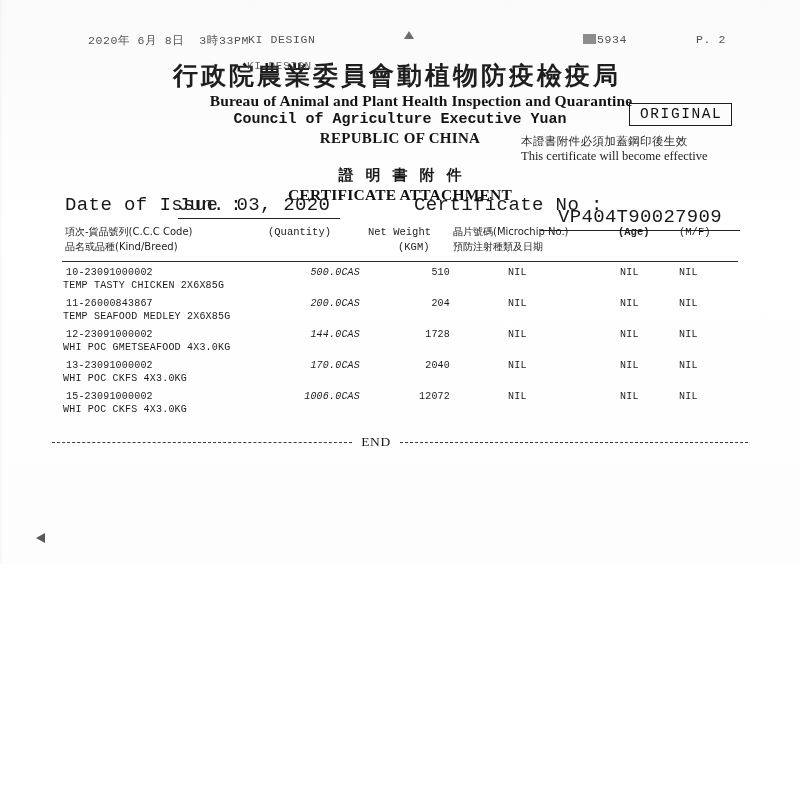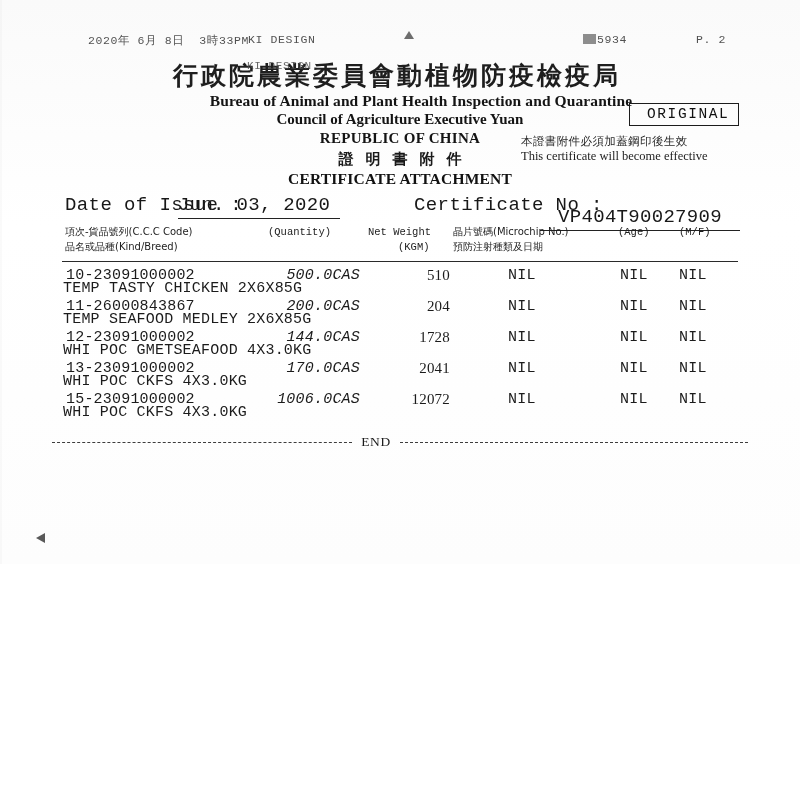--- a/index.html
+++ b/index.html
@@ -124,59 +124,59 @@
   .en-line1 {
     font-family: "Liberation Serif", "DejaVu Serif", serif;
     font-size: 15.5px;
     font-weight: 700;
     letter-spacing: 0.1px;
     color: #141414;
     margin-top: 2px;
     margin-left: 42px;
   }
   .en-line2 {
-    font-family: Liberation Serif, serif;
+    font-family: Liberation Mono, monospace;
     font-size: 15px;
     font-weight: 700;
     color: #141414;
     margin-top: 1px;
   }
   .en-line3 {
     font-family: "Liberation Serif", "DejaVu Serif", serif;
     font-size: 15px;
     font-weight: 700;
     color: #141414;
     margin-top: 2px;
     letter-spacing: 0.3px;
   }
   .cn-sub {
     font-family: "DejaVu Serif", "Liberation Serif", serif;
     font-size: 15px;
     font-weight: 700;
     letter-spacing: 12px;
     color: #1a1a1a;
-    margin-top: 3px;
+    margin-top: 19px;
     margin-left: 12px;
   }
   .en-sub {
     font-family: "Liberation Serif", "DejaVu Serif", serif;
     font-size: 15.5px;
     font-weight: 700;
     letter-spacing: 0.2px;
     color: #111;
     margin-top: 1px;
   }
 
   
   .original-box {
     position: absolute;
     left: 629px;
     top: 103px;
     border: 1.5px solid #1c1c1c;
-    padding: 2px 9px 3px 17px;
+    padding: 2px 9px 3px 10px;
     font-family: "Liberation Mono", "DejaVu Sans Mono", monospace;
     font-size: 14.5px;
     letter-spacing: 1.6px;
     color: #111;
     z-index: 3;
   }
 
   
   .notice {
     position: absolute;
@@ -244,48 +244,48 @@
   }
   .hdr .c { position: absolute; white-space: pre; line-height: 1.45; }
   .hdr .cjk { font-family: "DejaVu Sans", "Liberation Sans", sans-serif; font-size: 10px; }
 
   .h-item   { left: 65px;  top: 0; }
   .h-qty    { left: 268px; top: 0; }
   .h-nw     { left: 368px; top: 0; }
   .h-nw2    { left: 398px; top: 15px; }
   .h-chip   { left: 453px; top: 0; }
   .h-chip2  { left: 453px; top: 15px; }
-  .h-age    { left: 618px; top: 0; }
+  .h-age    { left: 618px; top: 0; font-weight: bold; }
   .h-mf     { left: 679px; top: 0; }
 
   .rule {
     position: absolute;
     left: 62px;
     width: 676px;
     height: 0;
     border-top: 1.1px solid #2a2a2a;
   }
   .rule-top { top: 36px; }
 
   .rows {
     position: absolute;
     left: 0; top: 42px;
     width: 800px;
   }
   .row {
     position: relative;
     height: 31px;
-    font-size: 15px;
+    font-size: 10px;
     color: #1b1b1b;
   }
   .row .cell { position: absolute; white-space: pre; }
   .c-code  { left: 66px;  top: 0; letter-spacing: 0.2px; }
   .c-name  { left: 63px;  top: 13px; letter-spacing: 0.2px; }
   .c-qty   { left: 215px; top: 0; width: 145px; text-align: right; letter-spacing: 0.2px; font-style: italic; }
-  .c-nw    { left: 360px; top: 0; width: 90px;  text-align: right; letter-spacing: 0.2px; font-family: Liberation Serif, serif; }
+  .c-nw    { left: 360px; top: 0; width: 90px;  text-align: right; letter-spacing: 0.2px; }
   .c-chip  { left: 508px; top: 0; letter-spacing: 0.3px; }
   .c-age   { left: 620px; top: 0; letter-spacing: 0.3px; }
   .c-mf    { left: 679px; top: 0; letter-spacing: 0.3px; }
 
   
   .end-line {
     position: absolute;
     left: 0; top: 432px;
     width: 800px;
     height: 20px;
@@ -398,21 +398,21 @@
           <span class="cell c-qty">144.0CAS</span>
           <span class="cell c-nw">1728</span>
           <span class="cell c-chip">NIL</span>
           <span class="cell c-age">NIL</span>
           <span class="cell c-mf">NIL</span>
         </div>
         <div class="row">
           <span class="cell c-code">13-23091000002</span>
           <span class="cell c-name">WHI POC CKFS 4X3.0KG</span>
           <span class="cell c-qty">170.0CAS</span>
-          <span class="cell c-nw">2041</span>
+          <span class="cell c-nw">2040</span>
           <span class="cell c-chip">NIL</span>
           <span class="cell c-age">NIL</span>
           <span class="cell c-mf">NIL</span>
         </div>
         <div class="row">
           <span class="cell c-code">15-23091000002</span>
           <span class="cell c-name">WHI POC CKFS 4X3.0KG</span>
           <span class="cell c-qty">1006.0CAS</span>
           <span class="cell c-nw">12072</span>
           <span class="cell c-chip">NIL</span>

